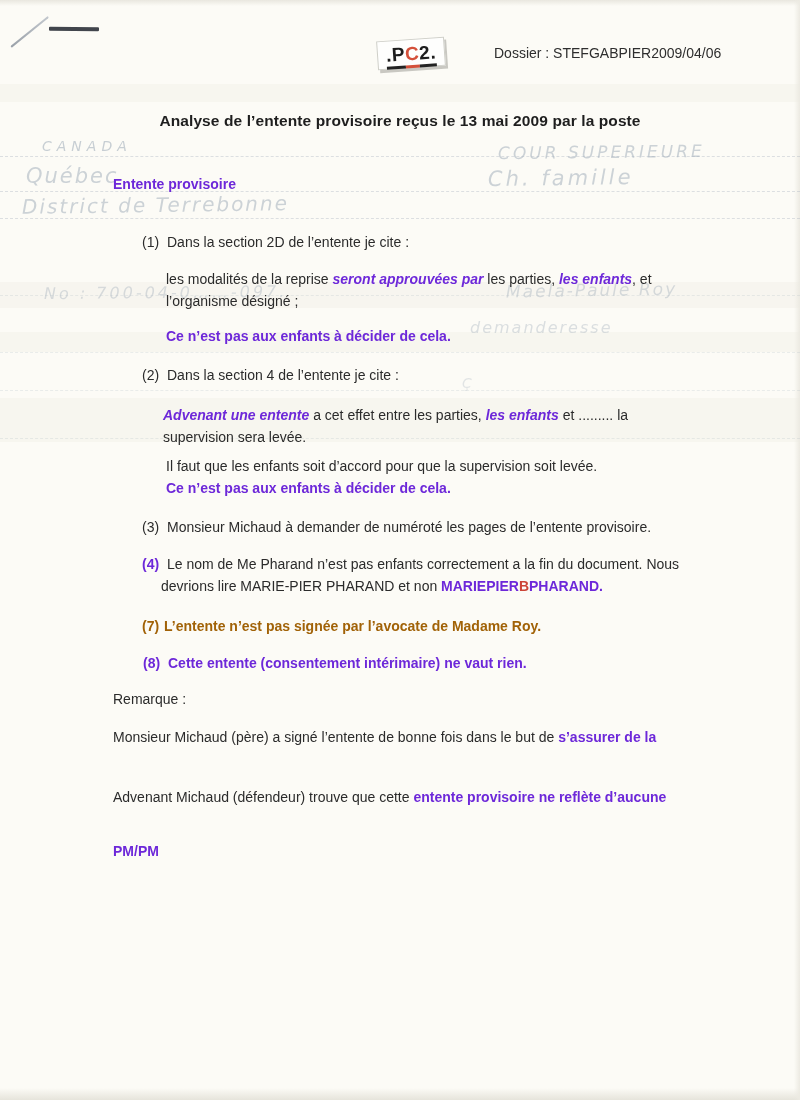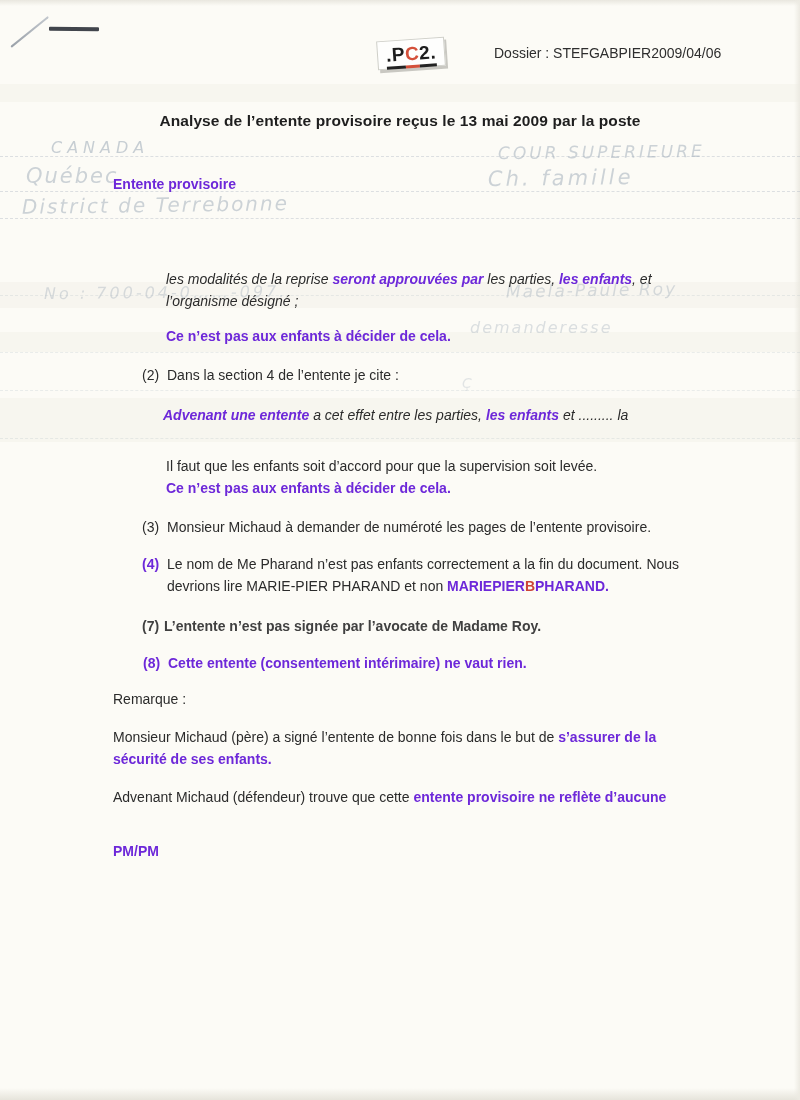--- a/index.html
+++ b/index.html
@@ -45,26 +45,26 @@
   .stamp .uc{color:#d4503a;border-bottom:3px solid #d4503a;padding-bottom:1px;}
 
   
   .dossier{position:absolute;top:45px;left:494px;font-size:14px;color:#2e2e2e;}
   .title{position:absolute;top:112px;left:0;width:100%;text-align:center;
     font-size:15.5px;font-weight:bold;color:#1e1e1e;letter-spacing:.1px;}
 
   
   .t{position:absolute;font-size:14px;line-height:22px;white-space:nowrap;}
   .b{font-weight:bold;}
-  .i{font-style:italic;}
+  .i{}
   .bi{font-weight:bold;font-style:italic;text-align:center;}
-  .red{color:#404040;}
+  .red{color:#a16207;}
   .redB{color:#cc4437;}
   .num{display:inline-block;width:25px;}
-  .hang{margin-left:25px;}
+  .hang{margin-left:19px;}
   .ink{color:#6d28d9;}
 </style>
 </head>
 <body>
 
 <div class="page">
 
   <div class="band" style="top:84px;height:18px;opacity:.45"></div>
   <div class="band" style="top:282px;height:26px;opacity:.5"></div>
   <div class="band" style="top:332px;height:20px;opacity:.4"></div>
@@ -74,21 +74,21 @@
   <div class="edge-right"></div>
 
   <div class="rule" style="top:156px"></div>
   <div class="rule" style="top:191px"></div>
   <div class="rule" style="top:218px"></div>
   <div class="rule faint" style="top:295px"></div>
   <div class="rule faint" style="top:352px"></div>
   <div class="rule faint" style="top:390px"></div>
   <div class="rule faint" style="top:438px"></div>
 
-  <div class="ghost" style="top:138px;left:51px;font-size:16px;letter-spacing:5px;opacity:.6">CANADA</div>
+  <div class="ghost" style="top:138px;left:42px;font-size:14px;letter-spacing:5px;opacity:.6">CANADA</div>
   <div class="ghost" style="top:142px;left:498px;font-size:17px;letter-spacing:3px;opacity:.55;transform:rotate(-0.6deg)">COUR SUPERIEURE</div>
   <div class="ghost" style="top:164px;left:26px;font-size:21px;letter-spacing:2px;opacity:.55">Québec</div>
   <div class="ghost" style="top:166px;left:488px;font-size:21px;letter-spacing:3px;opacity:.55;transform:rotate(-0.8deg)">Ch. famille</div>
   <div class="ghost" style="top:193px;left:22px;font-size:20px;letter-spacing:2px;opacity:.55;transform:rotate(-0.8deg)">District de Terrebonne</div>
   <div class="ghost" style="top:283px;left:44px;font-size:16px;letter-spacing:3px;opacity:.4;transform:rotate(-0.5deg)">No : 700-04-0……-097.</div>
   <div class="ghost" style="top:280px;left:506px;font-size:17px;letter-spacing:2px;opacity:.42;transform:rotate(-1deg)">Maela-Paule Roy</div>
   <div class="ghost" style="top:318px;left:470px;font-size:16px;letter-spacing:2px;opacity:.38">demanderesse</div>
   <div class="ghost" style="top:375px;left:462px;font-size:14px;opacity:.3">Ç</div>
 
   <div class="pen"></div>
@@ -97,34 +97,38 @@
   <div class="stamp">
     <span class="u">.P</span><span class="uc">C</span><span class="u">2.</span>
   </div>
 
   <div class="dossier">Dossier : STEFGABPIER2009/04/06</div>
 
   <div class="title">Analyse de l’entente provisoire reçus le 13 mai 2009 par la poste</div>
 
   <div class="t b ink" style="top:173px;left:113px">Entente provisoire</div>
 
+  <div class="t" style="top:231px;left:142px">
+    <span class="num">(1)</span><span>Dans la section 2D de l’entente je cite :</span>
+  </div>
 
   <div class="t" style="top:268px;left:166px">
     <div><span class="i">les modalités de la reprise </span><span class="bi ink">seront approuvées par </span><span class="i">les parties, </span><span class="bi ink">les enfants</span><span class="i">, et</span></div>
     <div class="i">l’organisme désigné ;</div>
   </div>
 
   <div class="t b ink" style="top:325px;left:166px">Ce n’est pas aux enfants à décider de cela.</div>
 
   <div class="t" style="top:364px;left:142px">
     <span class="num">(2)</span><span>Dans la section 4 de l’entente je cite :</span>
   </div>
 
   <div class="t" style="top:404px;left:163px">
     <div><span class="bi ink">Advenant une entente</span><span class="i"> a cet effet entre les parties, </span><span class="bi ink">les enfants</span><span class="i"> et ......... la</span></div>
+    <div class="i">supervision sera levée.</div>
   </div>
 
   <div class="t" style="top:455px;left:166px">Il faut que les enfants soit d’accord pour que la supervision soit levée.</div>
   <div class="t b ink" style="top:477px;left:166px">Ce n’est pas aux enfants à décider de cela.</div>
 
   <div class="t" style="top:516px;left:142px">
     <span class="num">(3)</span><span>Monsieur Michaud à demander de numéroté les pages de l’entente provisoire.</span>
   </div>
 
   <div class="t" style="top:553px;left:142px">
@@ -137,21 +141,20 @@
   </div>
 
   <div class="t b ink" style="top:652px;left:143px">
     <span class="num">(8)</span><span>Cette entente (consentement intérimaire) ne vaut rien.</span>
   </div>
 
   <div class="t" style="top:688px;left:113px">Remarque :</div>
 
   <div class="t" style="top:726px;left:113px">
     <div><span>Monsieur Michaud (père) a signé l’entente de bonne fois dans le but de </span><span class="b ink">s’assurer de la</span></div>
-    <div class="b ink">sécurité de ses enfants.</div>
   </div>
 
   <div class="t" style="top:786px;left:113px">
     <div><span>Advenant Michaud (défendeur) trouve que cette </span><span class="b ink">entente provisoire ne reflète d’aucune</span></div>
   </div>
 
   <div class="t b ink" style="top:840px;left:113px">PM/PM</div>
 
 </div>
 

